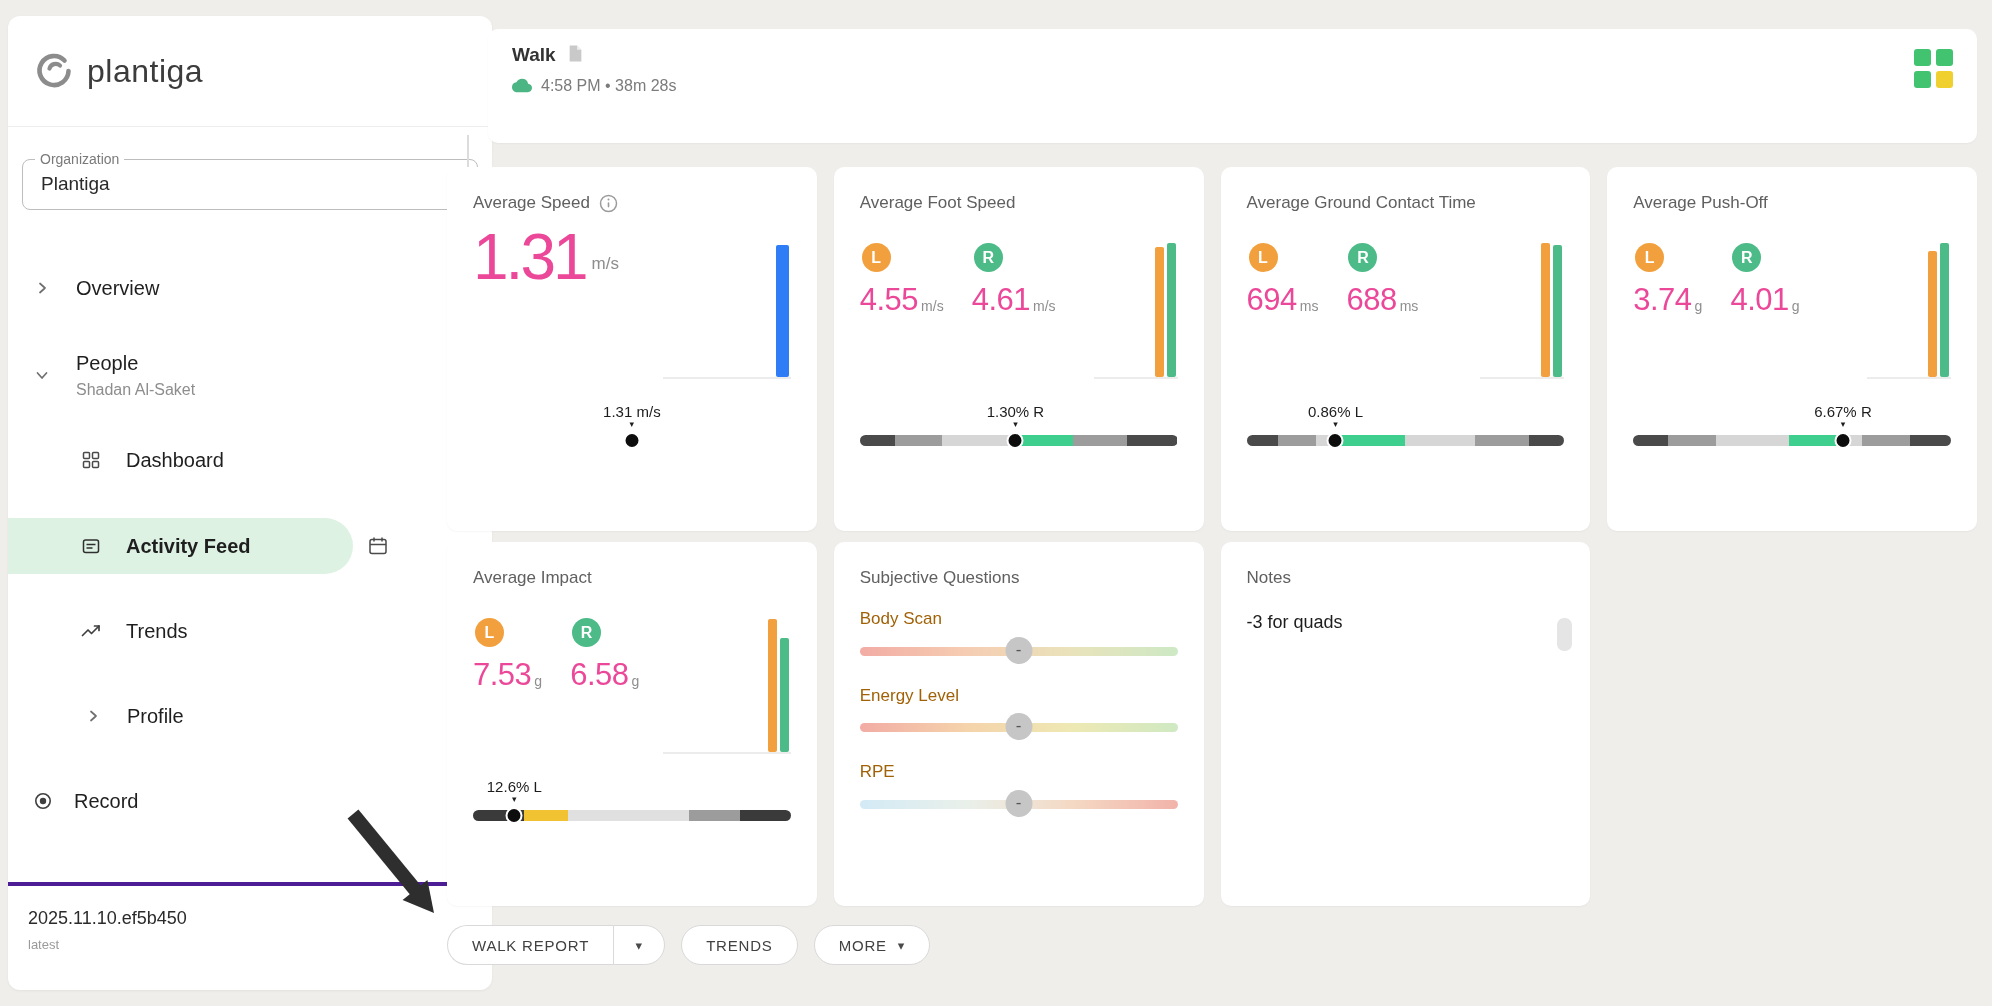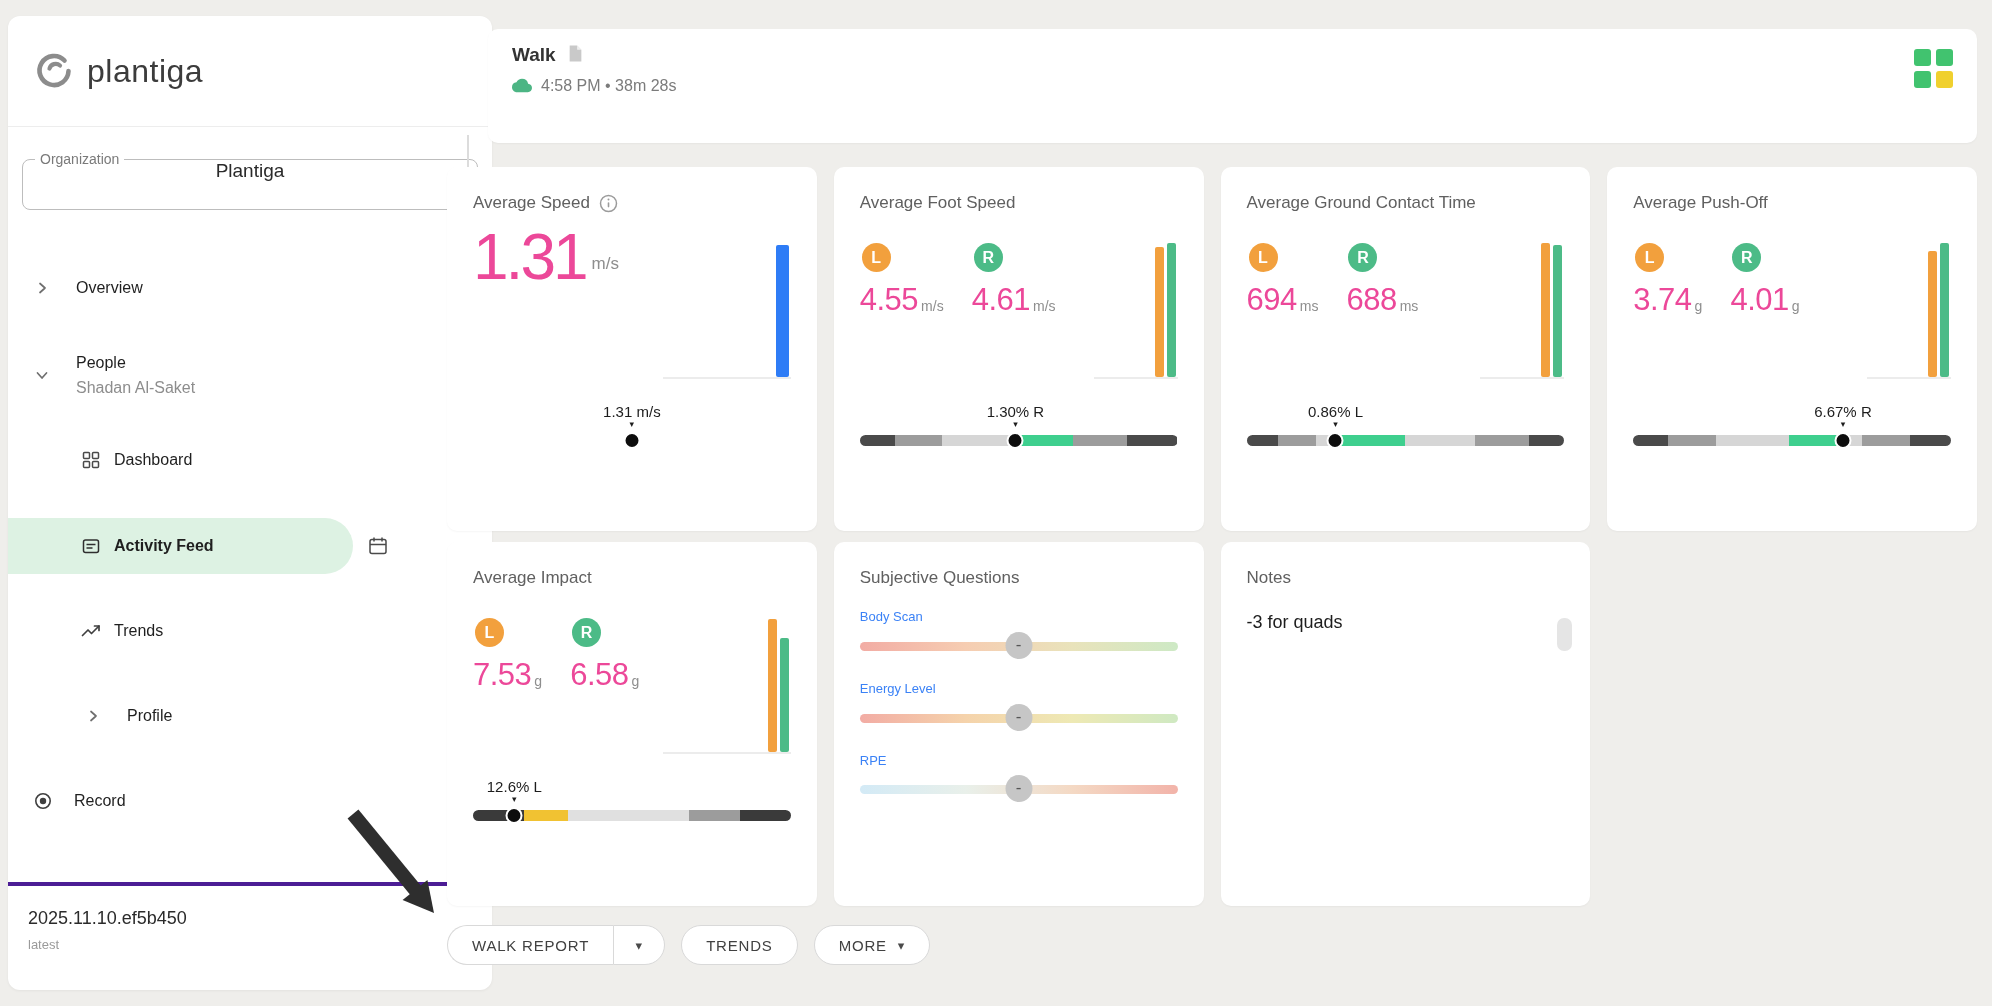--- a/index.html
+++ b/index.html
@@ -17,33 +17,33 @@
   .sidebar {
     position:absolute; left:8px; top:16px; bottom:16px; width:484px;
     background:#fff; border-radius:12px;
     box-shadow:0 1px 3px rgba(0,0,0,.05);
   }
   .logo-block { height:111px; border-bottom:1px solid #ededed; display:flex; align-items:center; padding-left:26px; gap:13px; }
   .logo-text { font-size:32px; color:#3c3c3c; letter-spacing:0.5px; }
   .org-select {
     position:relative; margin:32px 14px 0; height:51px;
     border:1px solid #bdbdbd; border-radius:8px;
-    display:flex; align-items:center; padding:0 18px; cursor:pointer;flex-direction:column;
+    display:flex; align-items:center; padding:0 18px; cursor:pointer;
   }
   .org-label { position:absolute; top:-9px; left:12px; background:#fff; padding:0 5px; font-size:14px; color:#7a7a7a; }
   .org-value { font-size:19px; color:#2a2a2a; }
   .org-caret { margin-left:auto; font-size:15px; color:#5f5f5f; }
 
   .nav-row { position:absolute; left:0; right:0; height:56px; display:flex; align-items:center; cursor:pointer; }
   .nav-caret { margin-left:24px; display:flex; width:20px; justify-content:center; }
   .nav-caret.indent { margin-left:75px; }
   .nav-icon { margin-left:72px; display:flex; width:22px; justify-content:center; }
   .nav-icon.top-lvl { margin-left:24px; }
-  .nav-label { margin-left:24px; font-size:16px; color:#1f1f1f; }
-  .nav-label.after-icon { margin-left:12px; }
+  .nav-label { margin-left:24px; font-size:20px; color:#1f1f1f; }
+  .nav-label.after-icon { margin-left:24px; }
   .nav-sub { display:block; margin-left:24px; margin-top:5px; font-size:16px; color:#8d8d8d; }
   .people-text { display:flex; flex-direction:column; }
   .nav-right-caret { position:absolute; right:30px; display:flex; }
   .active-pill {
     flex:0 0 345px; height:56px; background:#ddf2e3;
     border-radius:0 28px 28px 0; display:flex; align-items:center;
   }
   .active-pill .nav-label { font-weight:700; }
   .calendar-btn { margin-left:14px; display:flex; cursor:pointer; }
   .sb-thumb { position:absolute; right:3px; top:216px; width:6px; height:291px; background:#cdcdcd; border-radius:3px; cursor:pointer; }
@@ -92,21 +92,21 @@
   .mini-bar { width:9px; border-radius:2px; }
 
   .asym { position:absolute; left:26px; right:26px; top:236px; height:52px; }
   .asym-pin { position:absolute; top:0; transform:translateX(-50%); text-align:center; }
   .asym-text { font-size:15px; color:#1d1d1d; white-space:nowrap; }
   .asym-caret { font-size:9px; color:#1d1d1d; line-height:7px; }
   .asym-track { position:absolute; top:32px; left:0; right:0; height:11px; border-radius:6px; overflow:hidden; display:flex; }
   .asym-dot { position:absolute; top:29px; width:17px; height:17px; background:#0d0d0d; border:2px solid #fff; border-radius:50%; transform:translateX(-50%); }
 
   .subj-row { margin-top:21px; }
-  .subj-label { font-size:13px; color:#3b82f6; }
+  .subj-label { font-size:17px; color:#a16207; }
   .subj-slider { position:relative; height:28px; margin-top:7px; }
   .subj-track { position:absolute; top:10px; left:0; right:0; height:9px; border-radius:5px; }
   .subj-knob { position:absolute; top:0; width:27px; height:27px; border-radius:50%; background:#c6c6c6; color:#555; font-size:17px; display:flex; align-items:center; justify-content:center; transform:translateX(-50%); cursor:pointer; }
 
   .notes-content { margin-top:24px; font-size:18px; color:#1d1d1d; }
   .notes-scroll { position:absolute; right:18px; top:76px; width:15px; height:33px; background:#e5e5e5; border-radius:7px; cursor:pointer; }
 
   .actions { display:flex; align-items:center; gap:16px; margin-top:19px; }
   .btn {
     background:#fff; border:1px solid #d9d9d9; border-radius:20px; height:40px;

